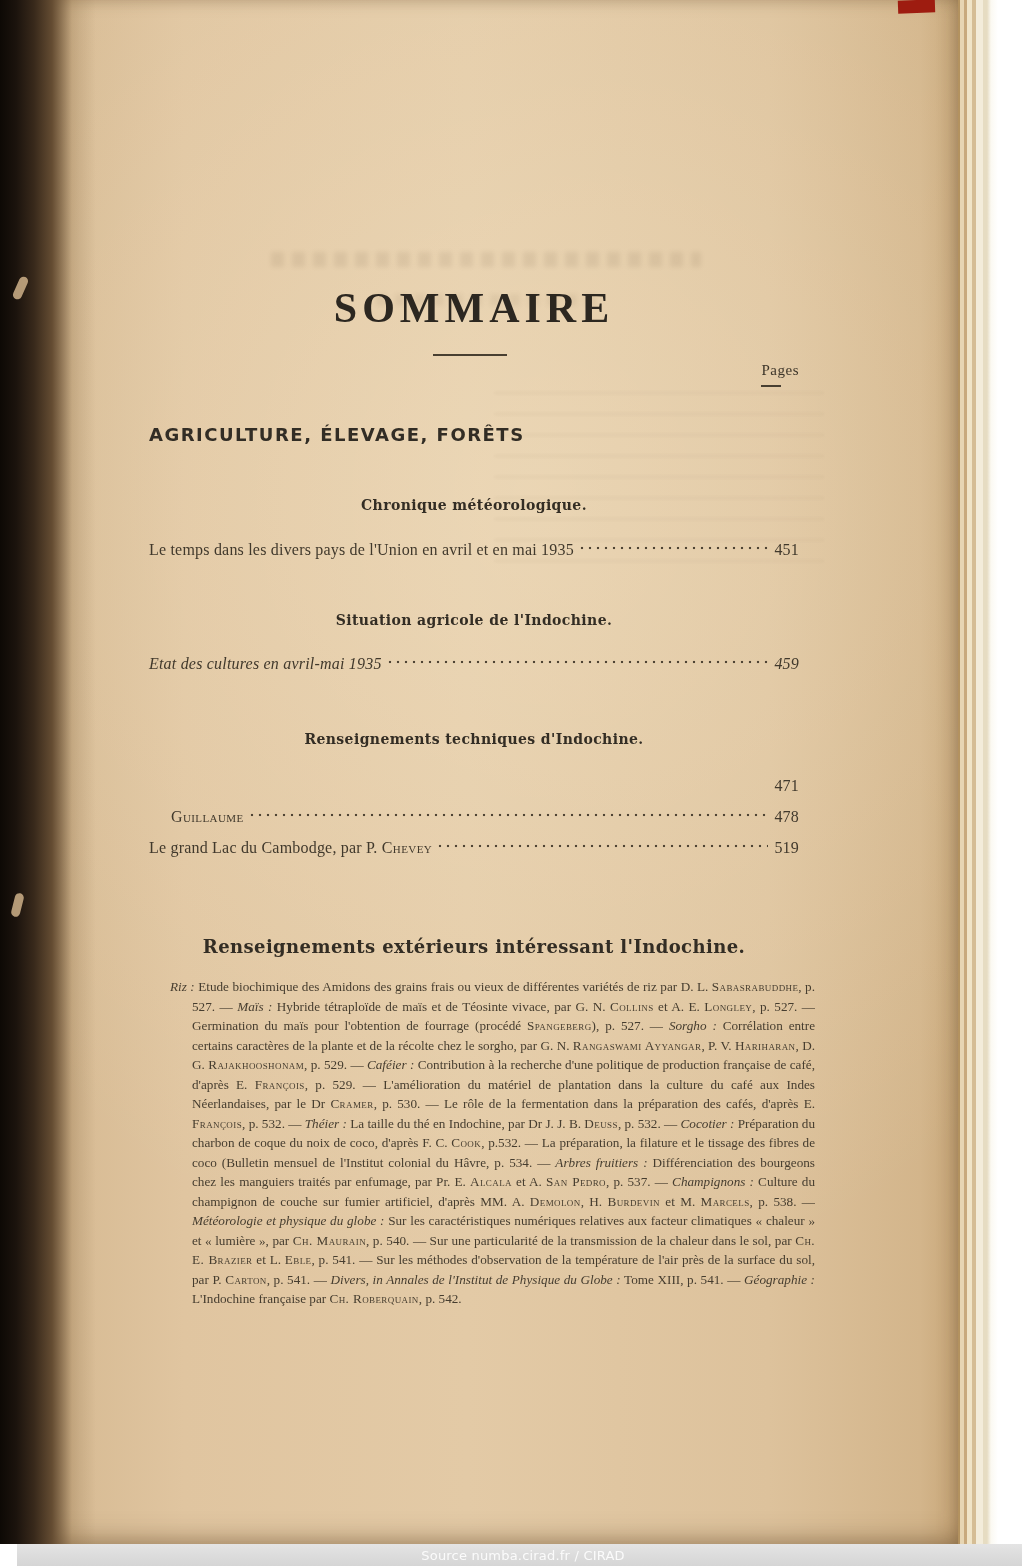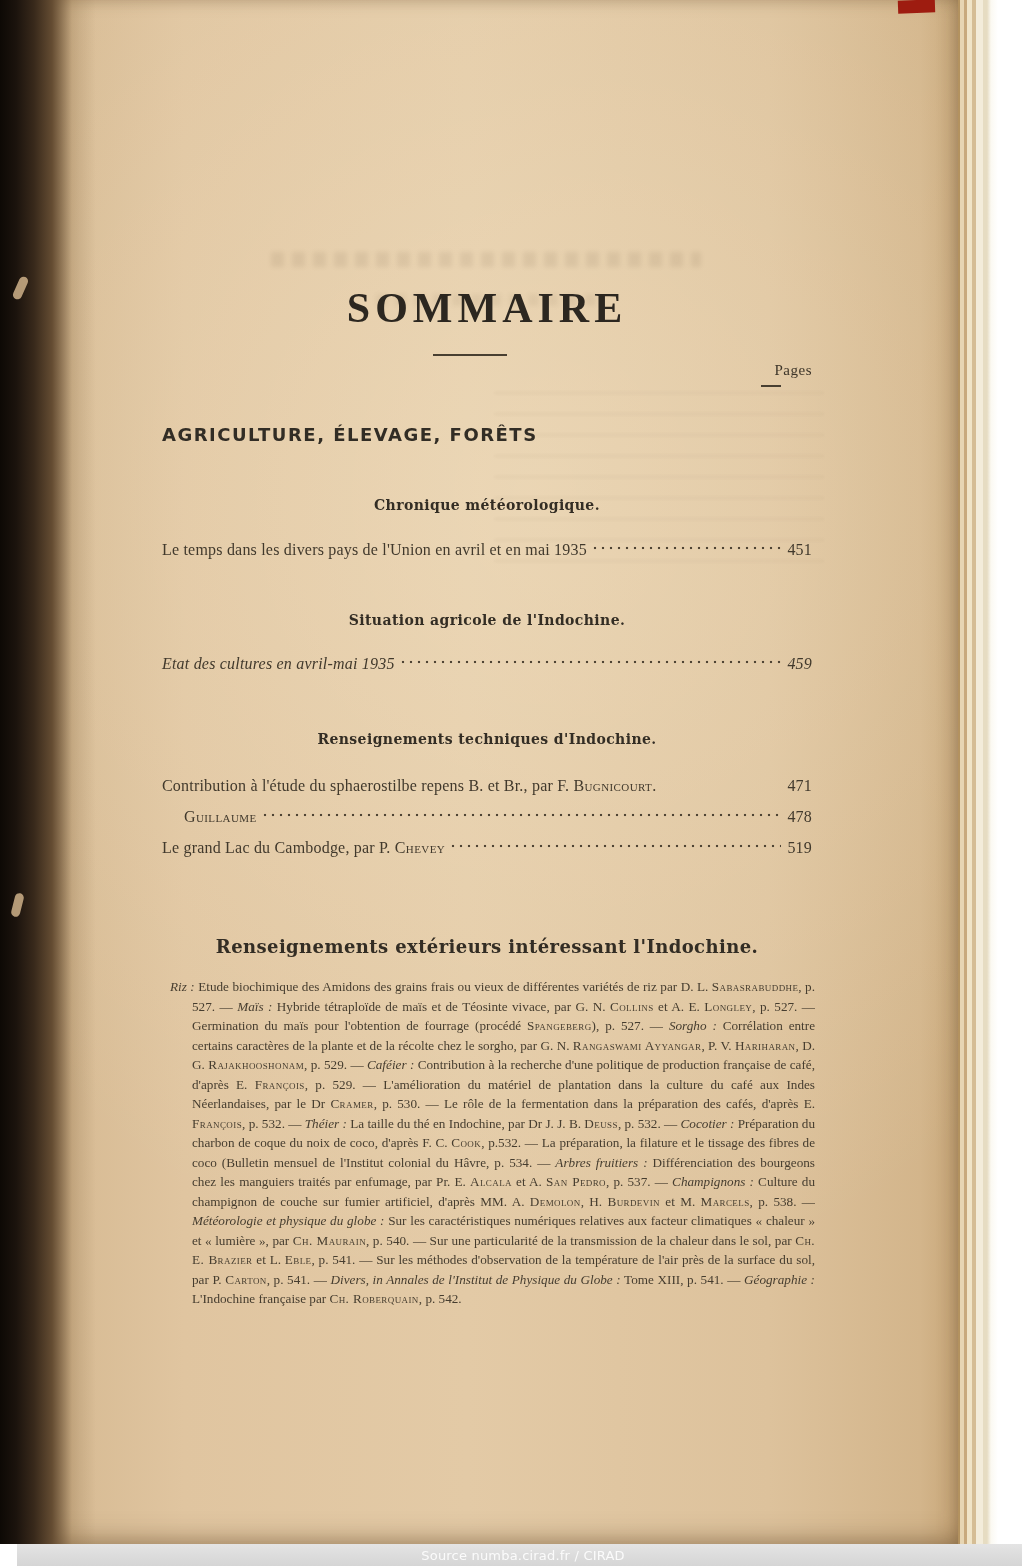--- a/index.html
+++ b/index.html
@@ -48,21 +48,21 @@
     opacity:.16; filter:blur(2.5px); }
   .ghost.b { top:294px; left:50%; transform:translateX(-50%); width:220px; height:12px;
     background:repeating-linear-gradient(90deg, rgba(86,64,40,.5) 0 11px, rgba(0,0,0,0) 11px 19px);
     opacity:.14; filter:blur(2.5px); }
   .ghost.c { top:392px; left:480px; width:330px; height:185px;
     background:repeating-linear-gradient(180deg, rgba(90,68,44,.5) 0 2px, rgba(0,0,0,0) 2px 21px);
     opacity:.10; filter:blur(1.5px); }
 
   
   .column { position:absolute; left:131px; top:0; width:650px; height:100%; z-index:5; }
-  .column > div { position:absolute; left:17px; width:100%; }
+  .column > div { position:absolute; left:4px; width:100%; }
 
   .toc-title { top:284px; text-align:center;
     font:700 42px "Liberation Serif", serif; letter-spacing:5px; color:#2c2720; }
   .title-rule { top:354px !important; left:50% !important; width:74px !important;
     height:2px; background:#483f31; transform:translateX(-50%); }
 
   .pages-label { top:362px; text-align:right; font-size:15px; color:#3e362a;
     letter-spacing:.5px; }
   .pages-rule { top:385px !important; left:auto !important; right:14px; width:20px !important;
     height:2px; background:#483f31; }
@@ -139,21 +139,20 @@
         <div class="entry">
           <span class="etext"><span>Etat des cultures en avril-mai 1935</span></span>
           <span class="leader"></span>
           <span class="pageno">459</span>
         </div>
       </div>
 
     <div class="h-sub h3">Renseignements  techniques  d'Indochine.</div>
     <div class="sec-entries s3">
         <div class="entry">
-          <span class="etext"><span>Contribution à l'étude du sphaerostilbe repens B. et Br., par F. </span><span class="sc">Bugnicourt</span><span>.</span></span>
           <span class="spacer"></span>
           <span class="pageno">471</span>
         </div>
         <div class="entry indent">
           <span class="etext"><span class="sc">Guillaume</span></span>
           <span class="leader"></span>
           <span class="pageno">478</span>
         </div>
         <div class="entry">
           <span class="etext"><span>Le grand Lac du Cambodge, par P. </span><span class="sc">Chevey</span></span>

